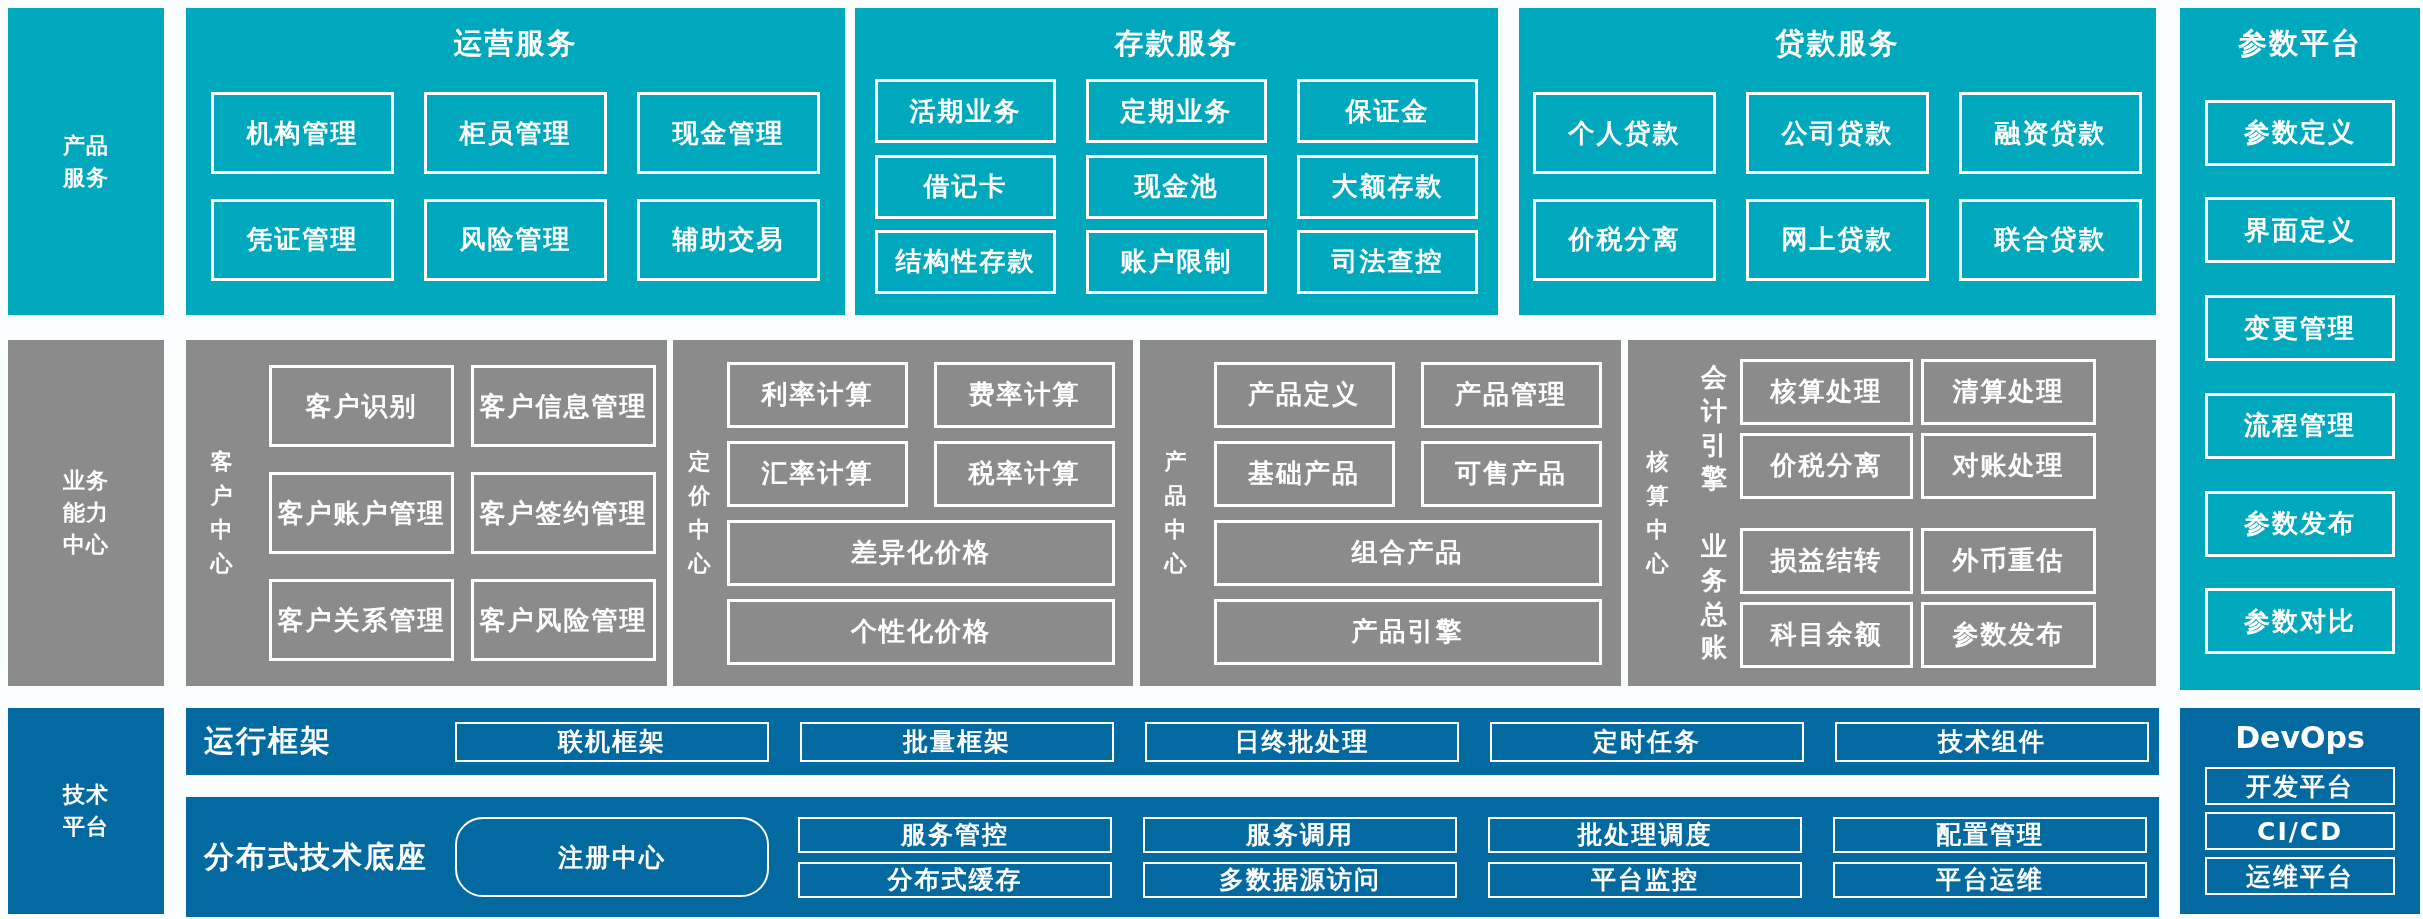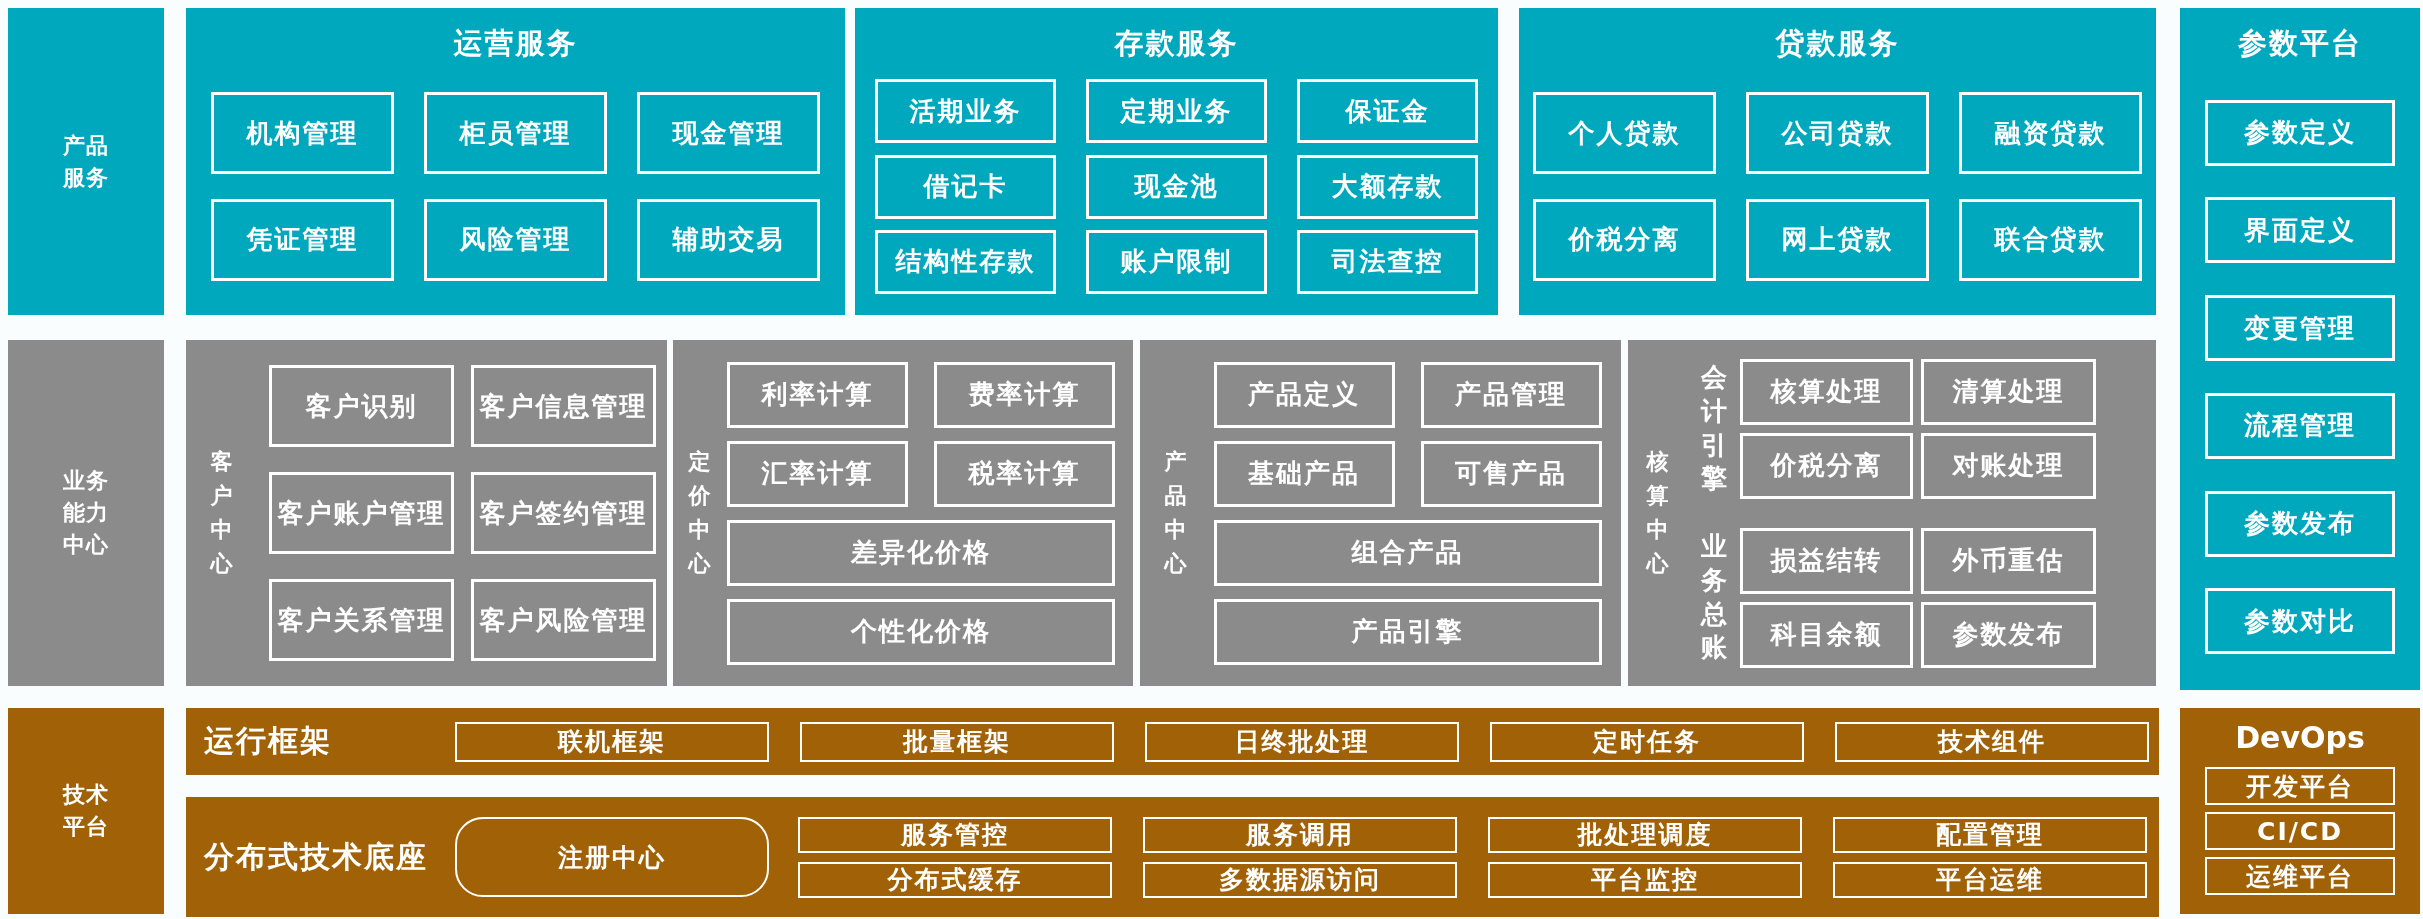--- a/index.html
+++ b/index.html
@@ -1,21 +1,21 @@
 <!DOCTYPE html>
 <html><head>
 <meta charset="utf-8">
 <style>
   html,body{margin:0;padding:0;background:#f9fdfe;}
   .stage{position:relative;width:2423px;height:919px;background:#f9fdfe;
          font-family:"DejaVu Sans",sans-serif;font-weight:bold;color:#fff;overflow:hidden;}
   .panel{position:absolute;box-sizing:border-box;}
   .teal{background:#00a8bd;}
   .gray{background:#8b8b8b;}
-  .blue{background:#a16207;}
+  .blue{background:#0369a1;}
 
   .sec-title{text-align:center;font-size:29px;padding-top:16px;height:44px;letter-spacing:2px;}
   .rows{position:absolute;left:0;right:0;top:60px;bottom:10px;display:flex;flex-direction:column;justify-content:space-evenly;}
   .row{display:flex;justify-content:center;gap:30px;}
 
   .box{box-sizing:border-box;border:3px solid #fff;display:flex;align-items:center;justify-content:center;
        font-size:26px;letter-spacing:2px;text-align:center;}
   .box-lg{width:183px;height:82px;}
   .box-md{width:181px;height:64px;}
 

